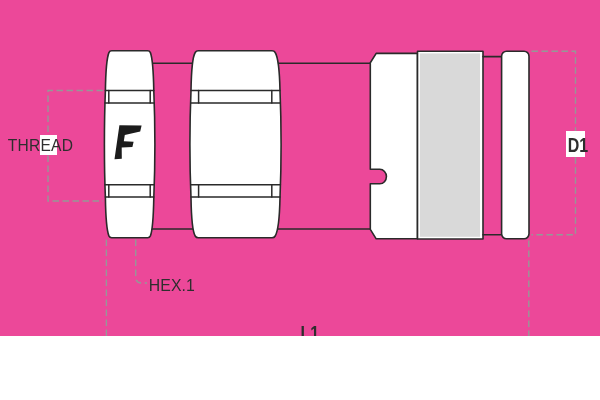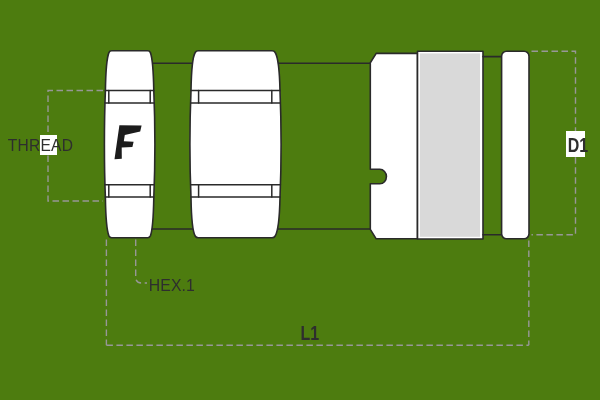--- a/index.html
+++ b/index.html
@@ -1,16 +1,16 @@
 <!DOCTYPE html>
 <html><head>
 <meta charset="utf-8">
 <style>
   html,body{margin:0;padding:0;background:#ffffff;}
-  .page{width:600px;height:400px;position:relative;overflow:hidden;background:#4d7c0f;}
+  .page{width:600px;height:336px;position:relative;overflow:hidden;background:#ec4899;}
   svg{display:block;}
   text{font-family:"Liberation Sans",sans-serif;fill:#2e2e2e;}
 </style>
 </head>
 <body>
 
 <div class="page">
 <svg width="600" height="400" viewBox="0 0 600 400">
   <g fill="none" stroke="#2a2a2a" stroke-width="1.6" stroke-linejoin="round" stroke-linecap="round">
 

